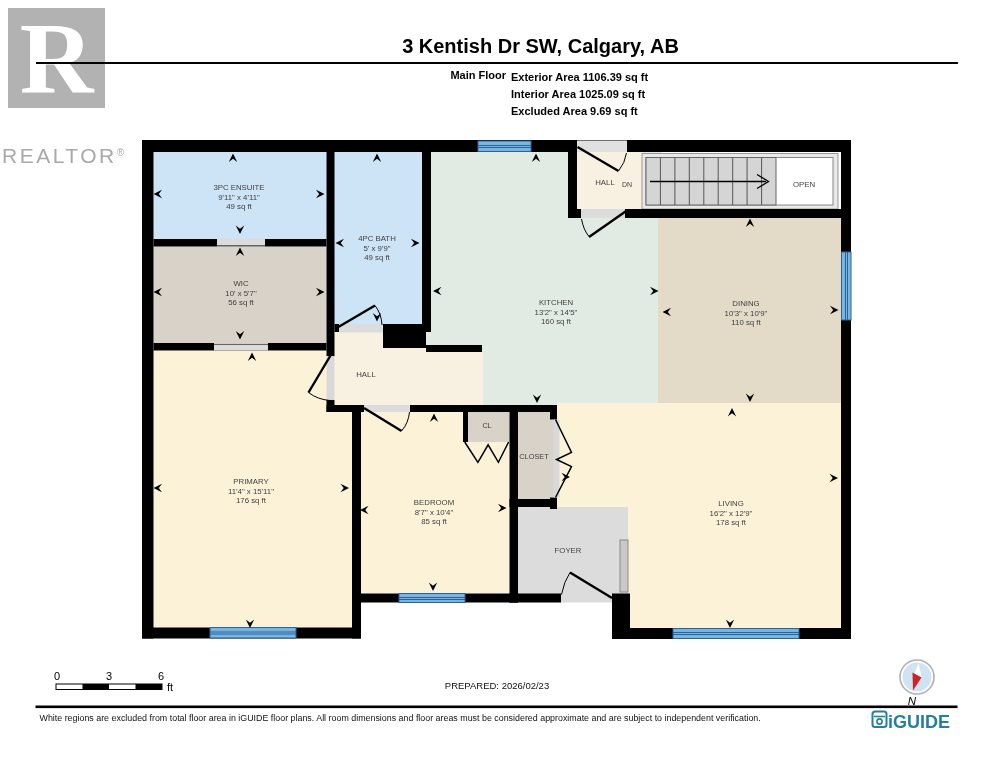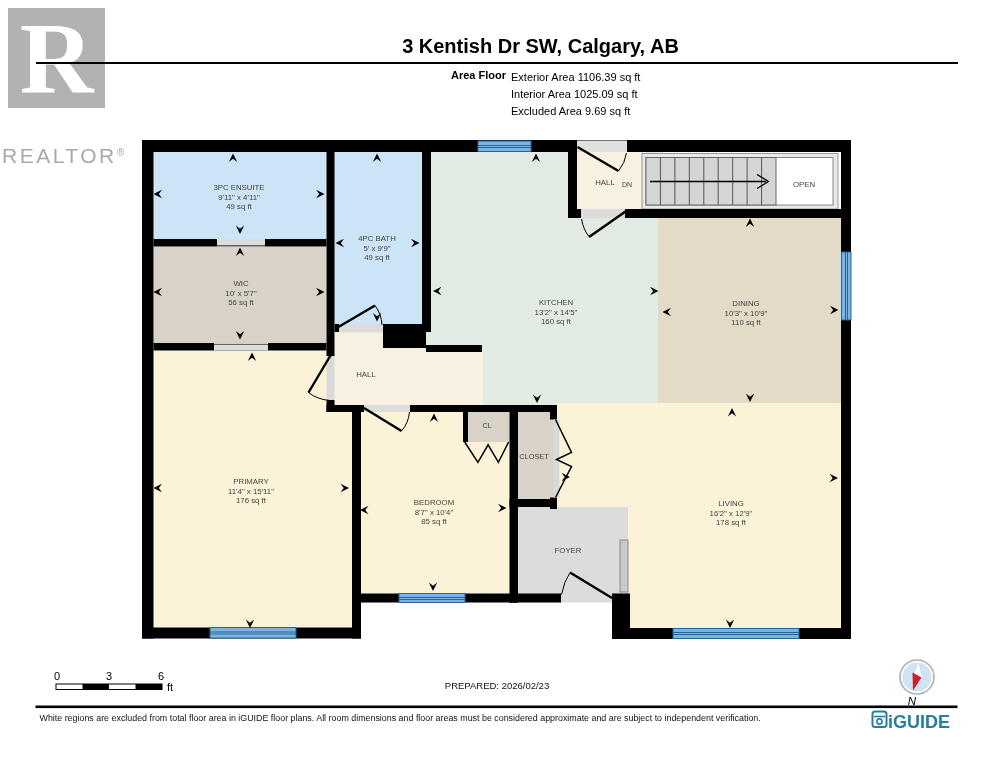--- a/index.html
+++ b/index.html
@@ -14,23 +14,23 @@
   <div class="abs" style="left:8px;top:8px;width:97px;height:100px;background:#b2b2b2;"></div>
 
   <div class="abs" style="left:8px;top:8px;width:97px;height:100px;color:#fff;font-family:'Liberation Serif',serif;font-weight:bold;font-size:102px;line-height:102px;text-align:center;">R</div>
 
   <div class="abs" style="left:36px;top:61.5px;width:922px;height:2.6px;background:#000;"></div>
 
   <div class="abs" style="left:2px;top:110px;width:120px;color:#a9a9a9;font-size:21px;letter-spacing:2.5px;margin-top:34px;">REALTOR<span style="font-size:10px;vertical-align:7px;letter-spacing:0">®</span></div>
 
   <div class="abs" style="left:0;top:35px;width:993px;text-align:center;font-size:20px;font-weight:bold;color:#000;padding-left:44px;">3 Kentish Dr SW, Calgary, AB</div>
 
-  <div class="abs" style="left:346px;top:69px;width:160px;text-align:right;font-size:11px;font-weight:bold;color:#000;">Area Floor</div>
-
-  <div class="abs" style="left:511px;top:69px;font-size:11px;color:#000;line-height:17px;">Exterior Area 1106.39 sq ft<br>Interior Area 1025.09 sq ft<br>Excluded Area 9.69 sq ft</div>
+  <div class="abs" style="left:346px;top:69px;width:160px;text-align:right;font-size:11px;font-weight:bold;color:#000;">Main Floor</div>
+
+  <div class="abs" style="left:511px;top:69px;font-size:11px;color:#000;line-height:17px;font-weight:bold;">Exterior Area 1106.39 sq ft<br>Interior Area 1025.09 sq ft<br>Excluded Area 9.69 sq ft</div>
 
   <svg class="abs" style="left:0;top:0;" width="993" height="768" viewBox="0 0 993 768">
 
     <rect x="426" y="152" width="236" height="253" fill="#e2ebe3"></rect>
 
     <rect x="658" y="218" width="183" height="185" fill="#e3dac8"></rect>
 
     <g>
       <rect x="557" y="403" width="284" height="191" fill="#fbf2d8"></rect>
       <rect x="620" y="594" width="221" height="37" fill="#fbf2d8"></rect>

